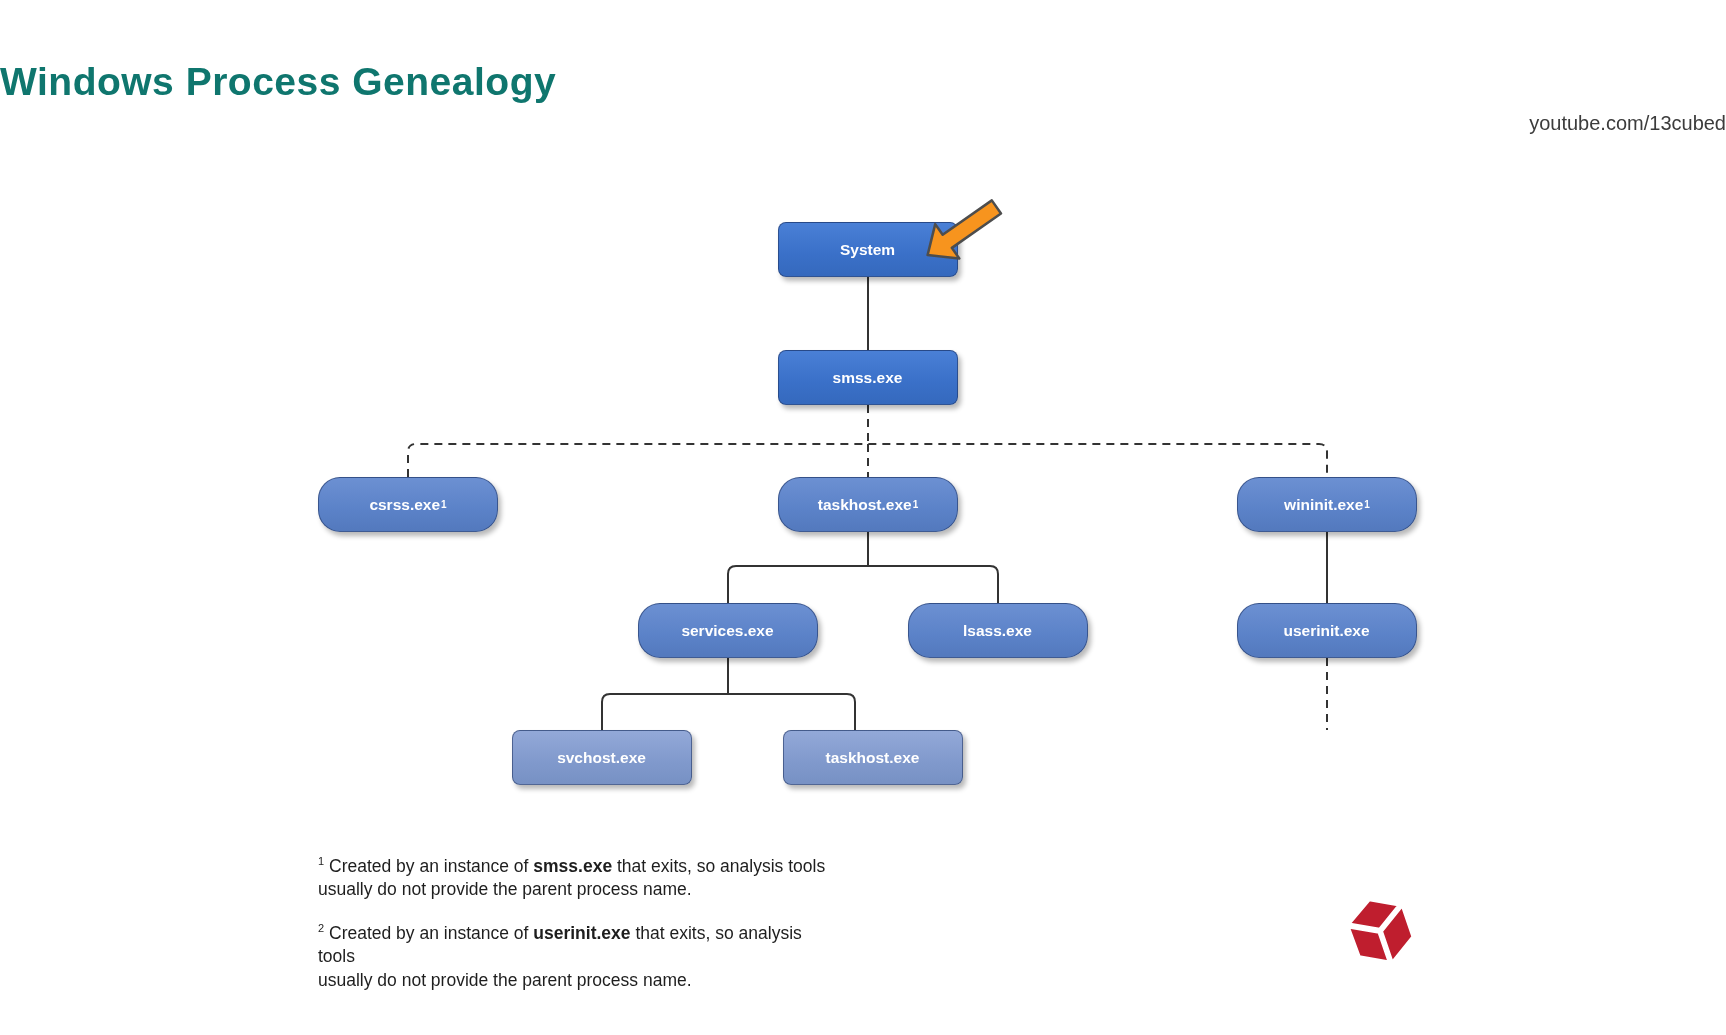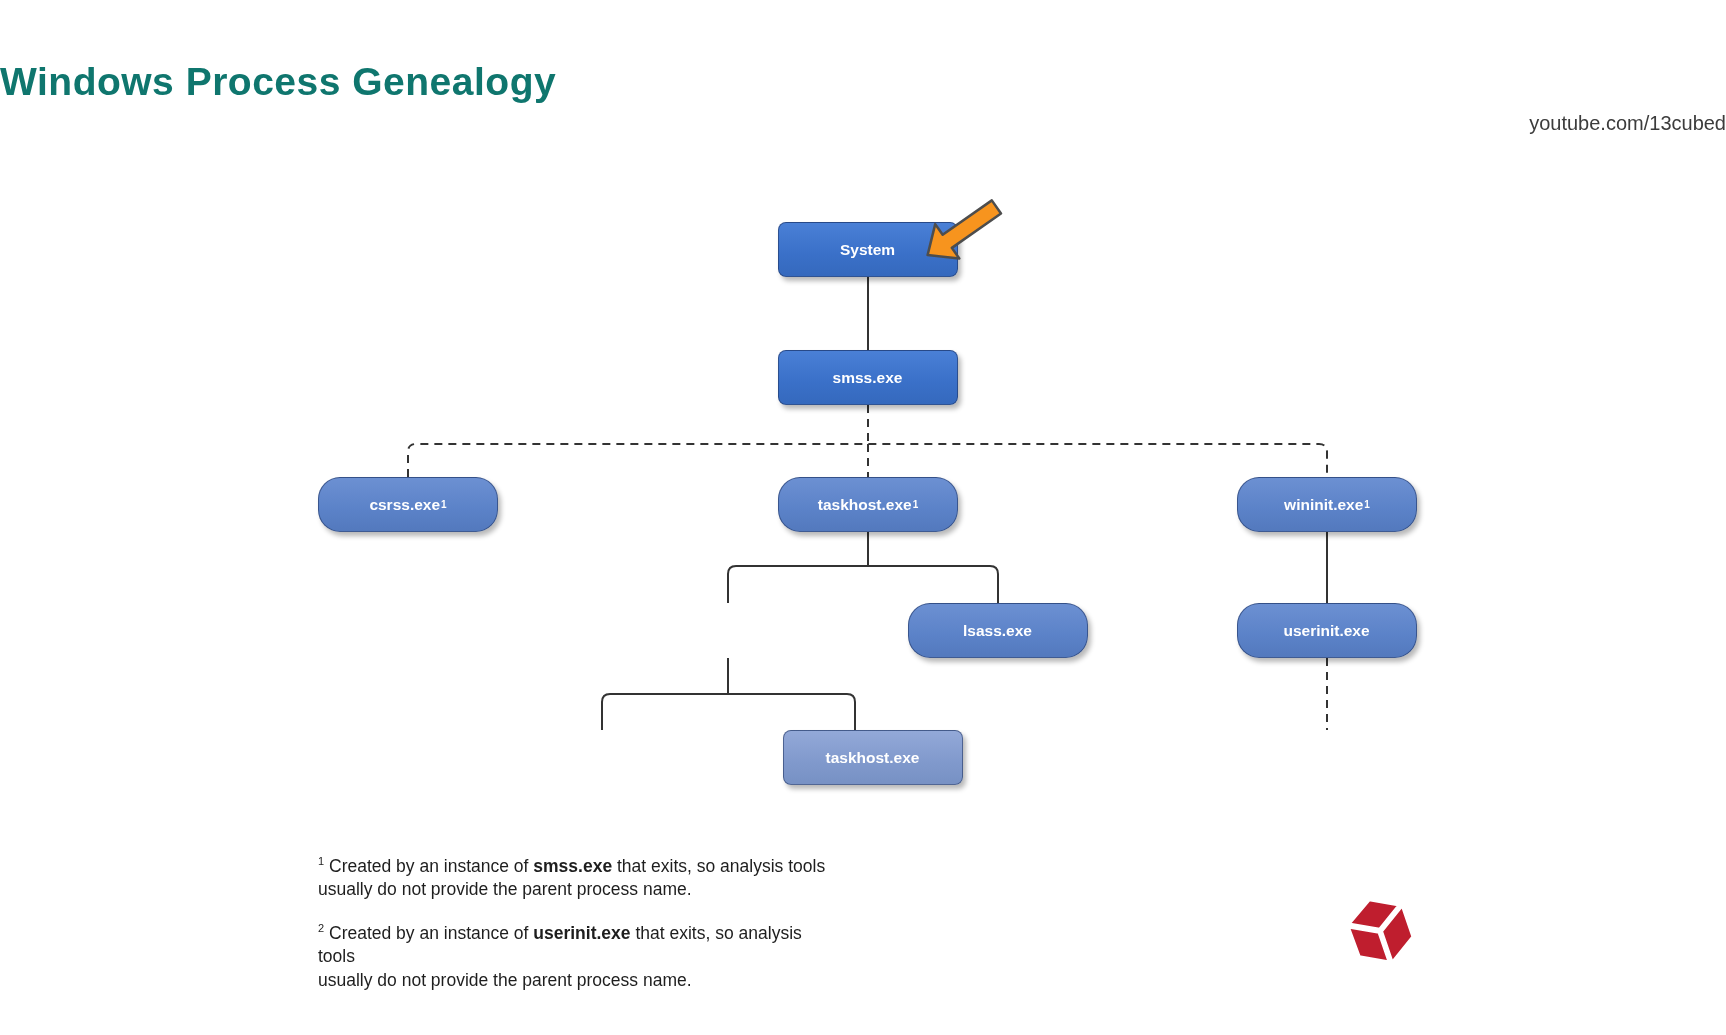--- a/index.html
+++ b/index.html
@@ -86,31 +86,39 @@
   <div class="node tier2" style="left:778px;top:477px">
     <span>taskhost.exe</span>
       <sup>1</sup>
   </div>
 
   <div class="node tier2" style="left:1237px;top:477px">
     <span>wininit.exe</span>
       <sup>1</sup>
   </div>
 
+  <div class="node tier2" style="left:638px;top:603px">
+    <span>services.exe</span>
+      <sup></sup>
+  </div>
 
   <div class="node tier2" style="left:908px;top:603px">
     <span>lsass.exe</span>
       <sup></sup>
   </div>
 
   <div class="node tier2" style="left:1237px;top:603px">
     <span>userinit.exe</span>
       <sup></sup>
   </div>
 
+  <div class="node tier3" style="left:512px;top:730px">
+    <span>svchost.exe</span>
+      <sup></sup>
+  </div>
 
   <div class="node tier3" style="left:783px;top:730px">
     <span>taskhost.exe</span>
       <sup></sup>
   </div>
 
 
   <div class="arrow-wrap">
     <svg width="110" height="90" viewBox="0 0 110 90">
       <polygon points="8,45 32,24 32,37 92,37 92,53 32,53 32,66" transform="rotate(-35 50 45)" fill="#f7941e" stroke="#4d4d4d" stroke-width="2.5" stroke-linejoin="round"></polygon>

